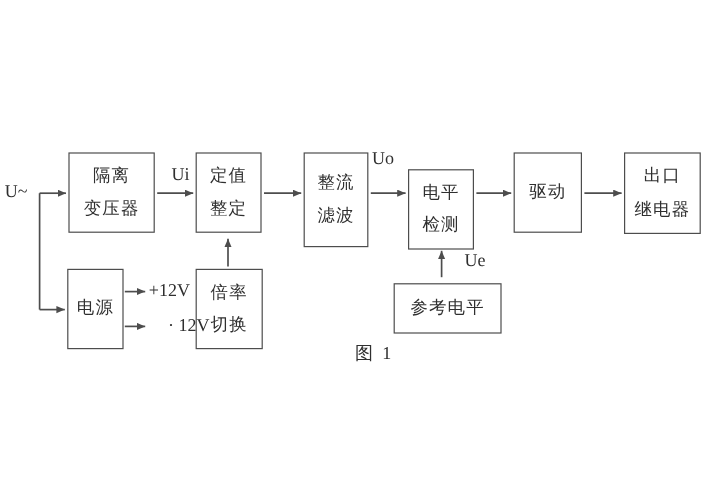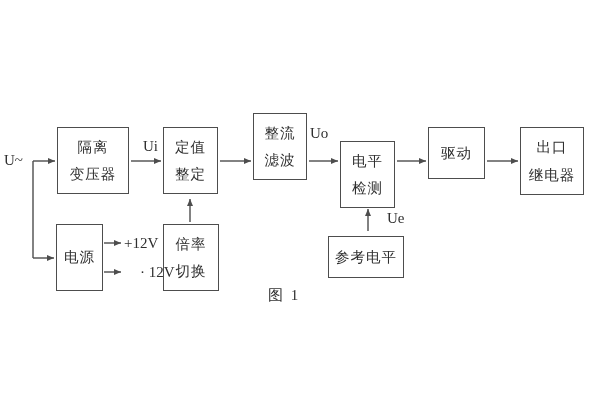--- a/index.html
+++ b/index.html
@@ -31,21 +31,21 @@
     letter-spacing:1px;
   }
   .lbl{
     position:absolute;
     font-size:15px;line-height:1;
     white-space:nowrap;
   }
   .caption{
     position:absolute;
     font-size:15px;line-height:1;
-    text-align:left;
+    text-align:right;
     letter-spacing:2px;
   }
 </style>
 </head>
 <body>
 
 <div class="stage">
 
   <svg class="wires" viewBox="0 0 600 400">
     <defs>
@@ -70,49 +70,49 @@
   <div class="box" style="left:57px;top:127px;width:72px;height:67px">
     <span>隔离</span>
     <span>变压器</span>
   </div>
 
   <div class="box" style="left:163px;top:127px;width:55px;height:67px">
     <span>定值</span>
     <span>整定</span>
   </div>
 
-  <div class="box" style="left:253px;top:113px;width:54px;height:67px">
+  <div class="box" style="left:253px;top:127px;width:54px;height:79px">
     <span>整流</span>
     <span>滤波</span>
   </div>
 
   <div class="box" style="left:340px;top:141px;width:55px;height:67px">
     <span>电平</span>
     <span>检测</span>
   </div>
 
-  <div class="box" style="left:428px;top:127px;width:57px;height:52px">
+  <div class="box" style="left:428px;top:127px;width:57px;height:67px">
     <span>驱动</span>
   </div>
 
   <div class="box" style="left:520px;top:127px;width:64px;height:68px">
     <span>出口</span>
     <span>继电器</span>
   </div>
 
   <div class="box" style="left:163px;top:224px;width:56px;height:67px">
     <span>倍率</span>
     <span>切换</span>
   </div>
 
   <div class="box" style="left:56px;top:224px;width:47px;height:67px">
     <span>电源</span>
   </div>
 
-  <div class="box" style="left:328px;top:236px;width:76px;height:42px">
+  <div class="box" style="left:328px;top:236px;width:90px;height:42px">
     <span>参考电平</span>
   </div>
 
   <div class="lbl" style="left:4px;top:153px">U~</div>
 
   <div class="lbl" style="left:143px;top:139px">Ui</div>
 
   <div class="lbl" style="left:310px;top:126px">Uo</div>
 
   <div class="lbl" style="left:387px;top:211px">Ue</div>

